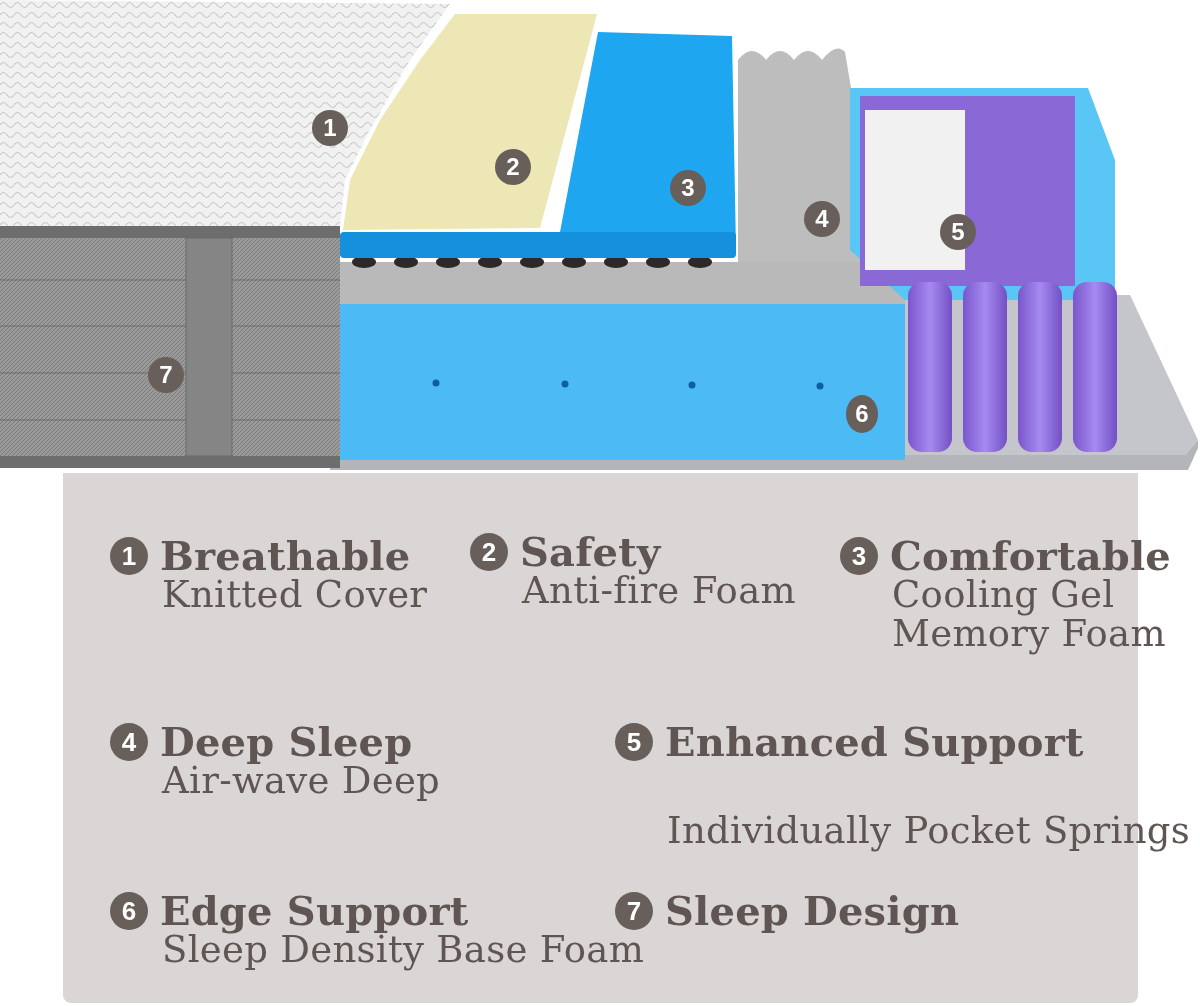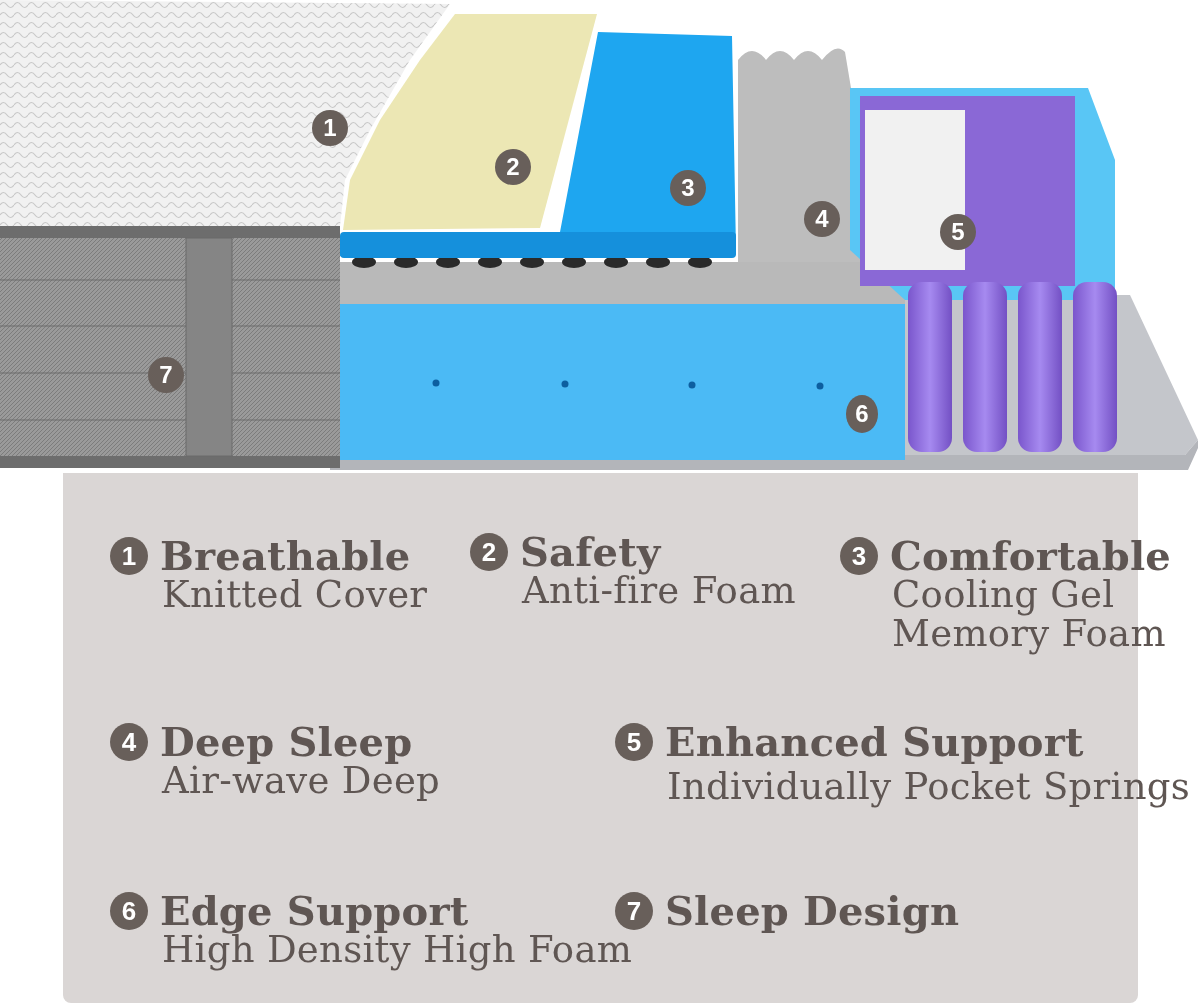--- a/index.html
+++ b/index.html
@@ -148,29 +148,29 @@
     <span class="title">Deep Sleep</span>
   </div>
   <div class="sub">Air-wave Deep</div>
 </div>
 
 <div class="feature" style="left:615px;top:723px;">
   <div class="head">
     <span class="badge">5</span>
     <span class="title">Enhanced Support</span>
   </div>
-  <div class="sub" style="padding-top:6px;">Individually Pocket Springs</div>
+  <div class="sub" style="padding-top:6px;margin-top:44px;">Individually Pocket Springs</div>
 </div>
 
 <div class="feature" style="left:110px;top:892px;">
   <div class="head">
     <span class="badge">6</span>
     <span class="title">Edge Support</span>
   </div>
-  <div class="sub">High Density High Foam</div>
+  <div class="sub">Sleep Density Base Foam</div>
 </div>
 
 <div class="feature" style="left:615px;top:892px;">
   <div class="head">
     <span class="badge">7</span>
     <span class="title">Sleep Design</span>
   </div>
 </div>
 
 </body></html>

